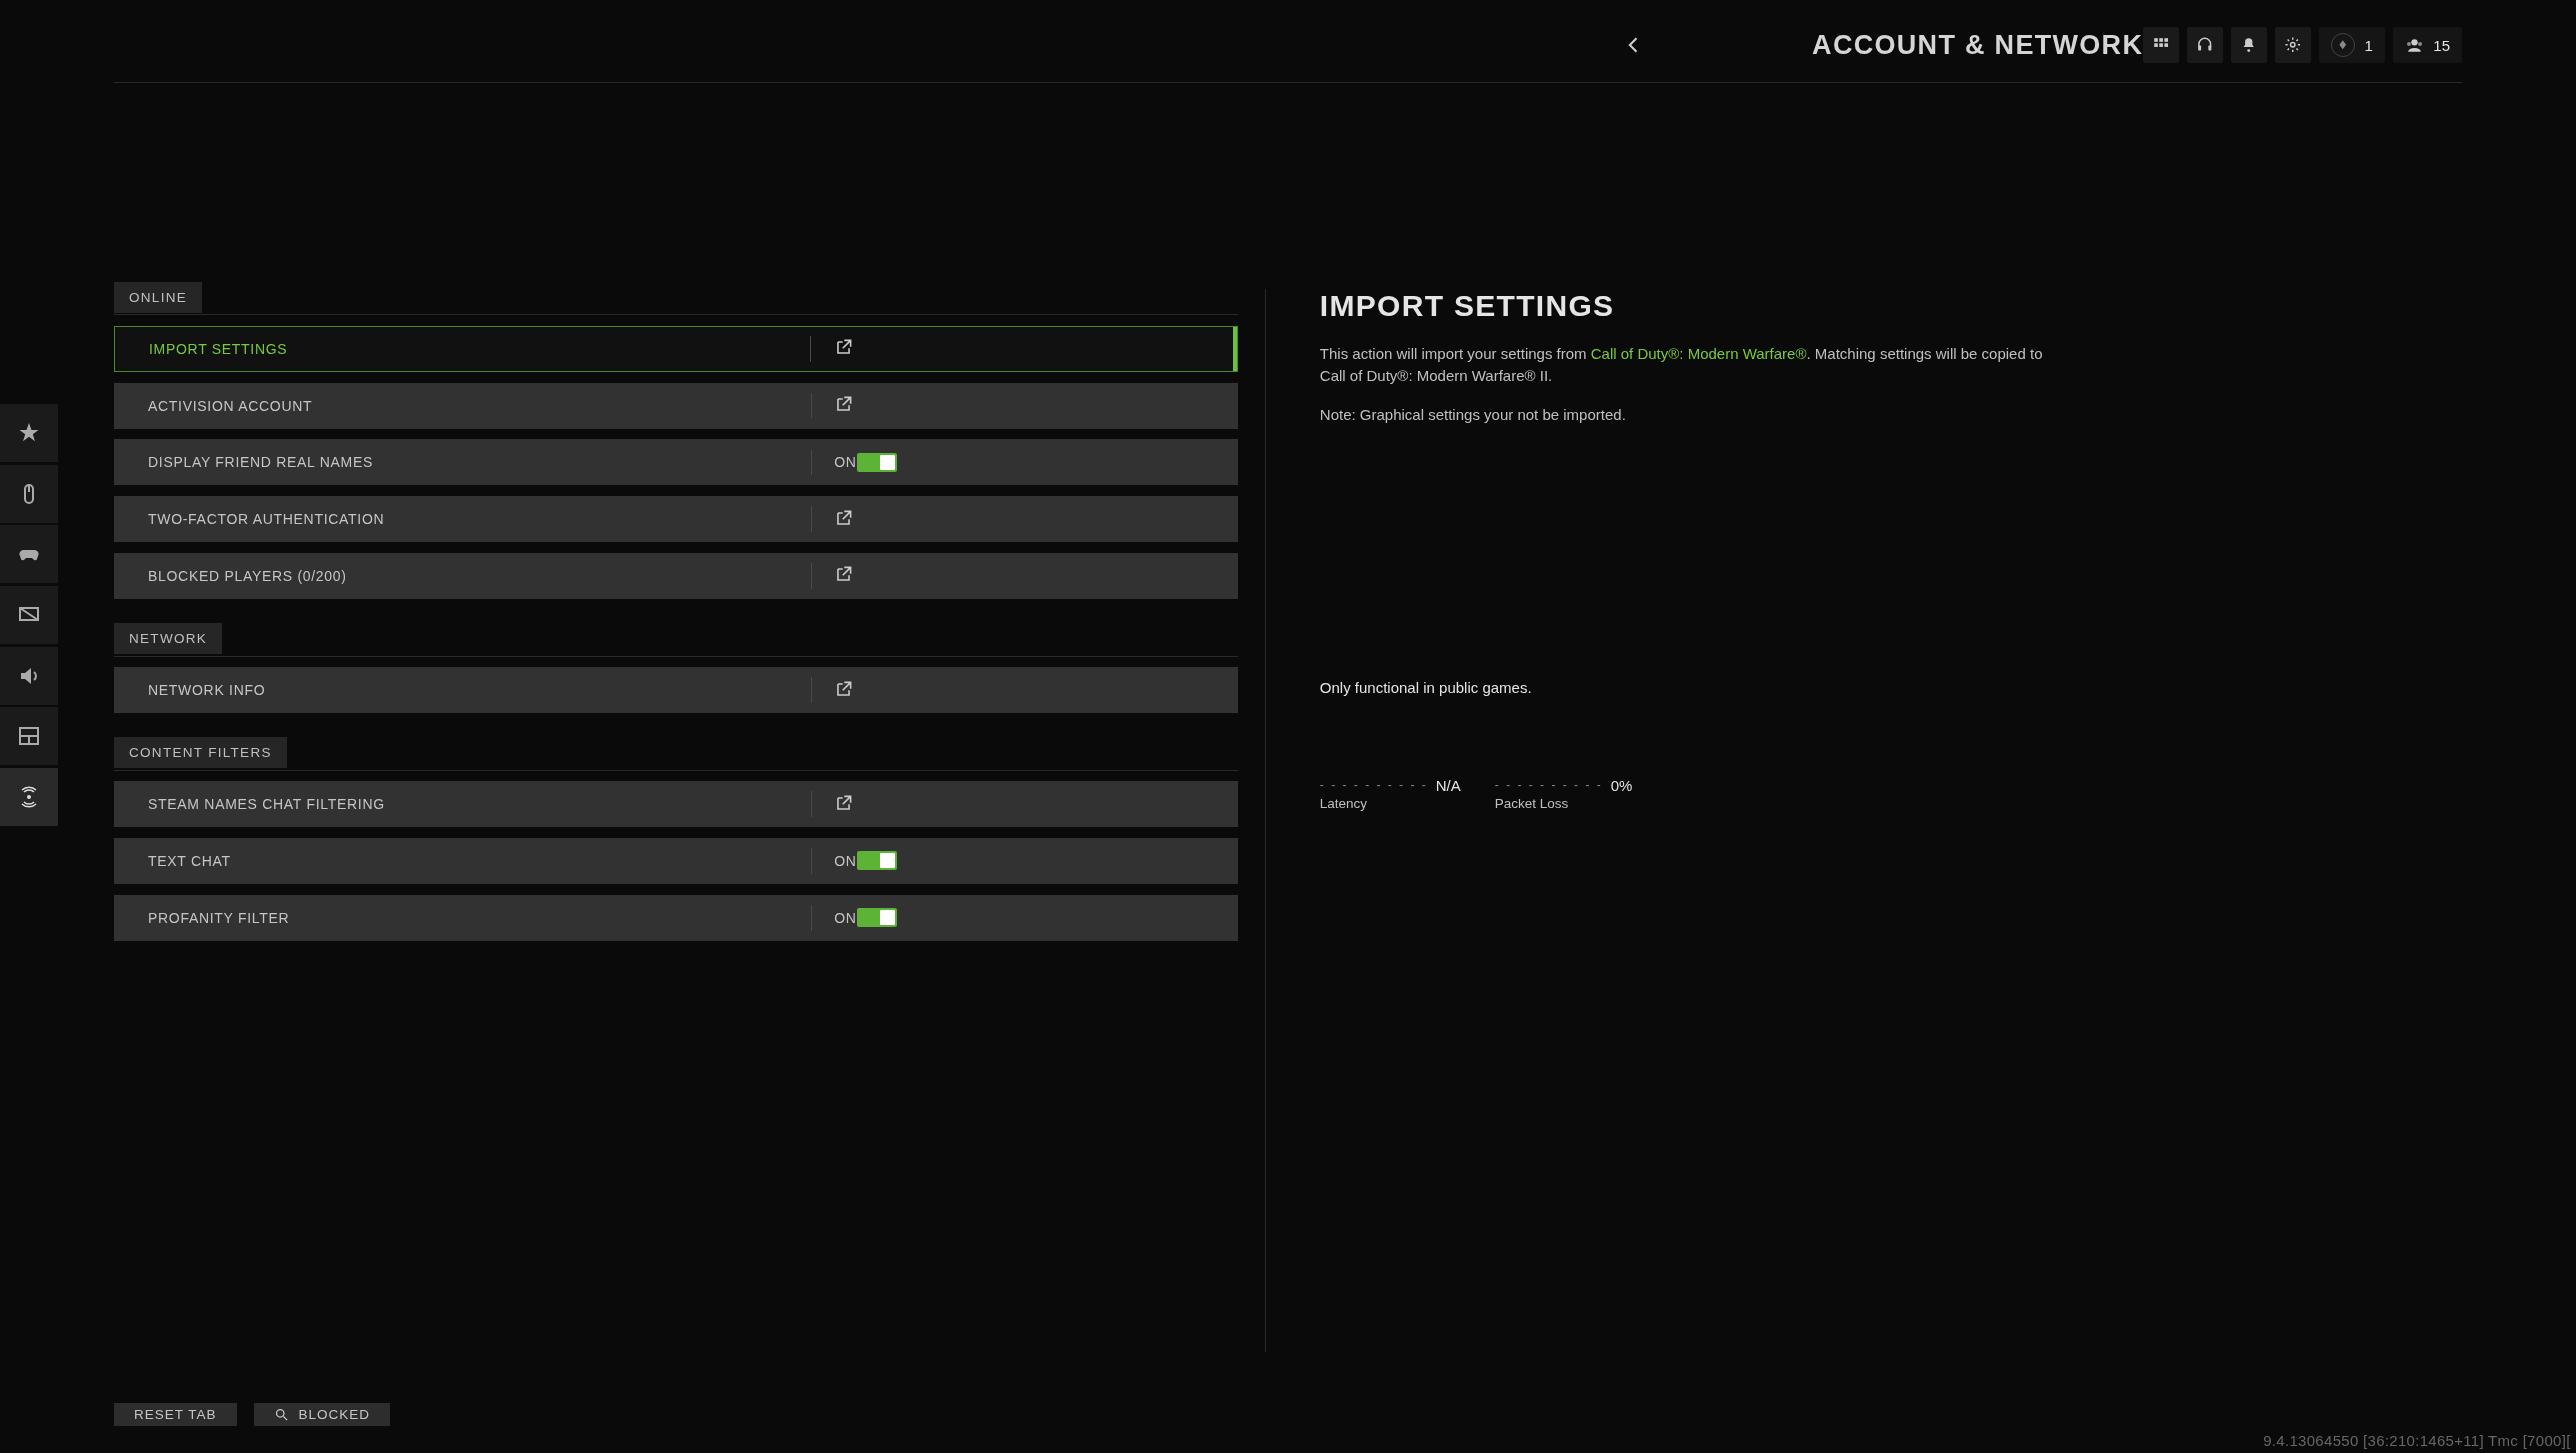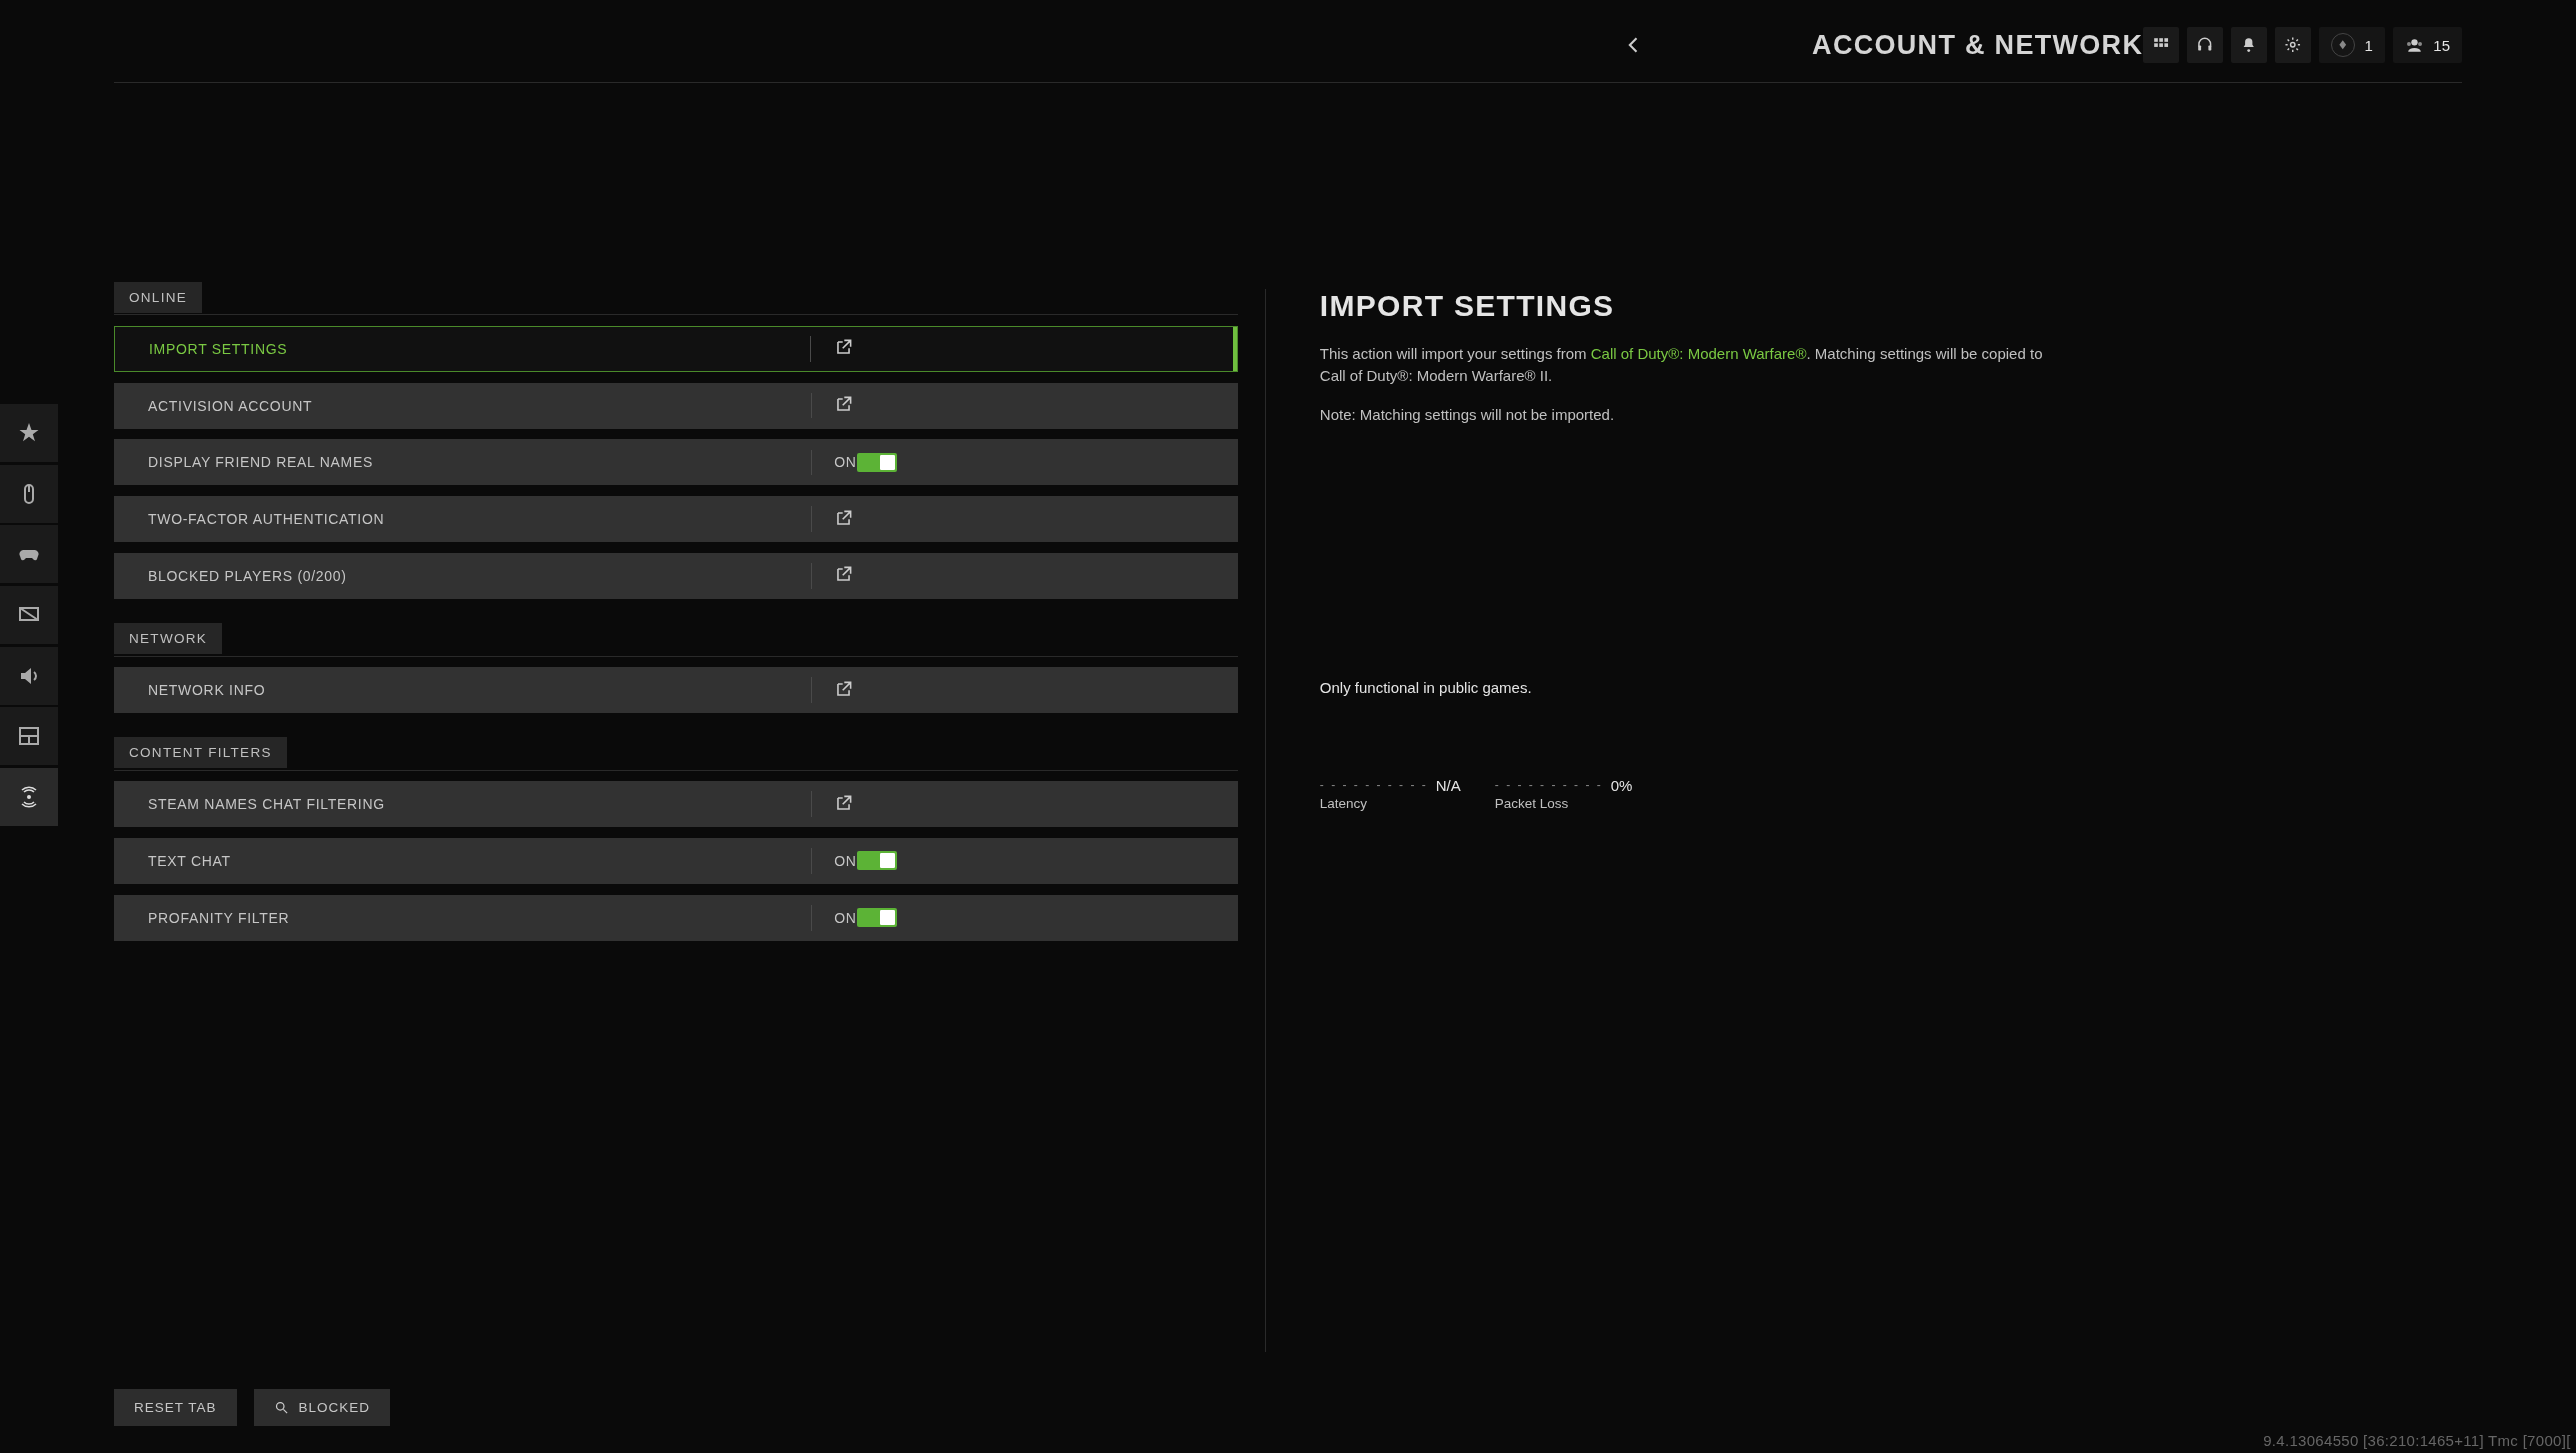--- a/index.html
+++ b/index.html
@@ -55,21 +55,21 @@
 .detail-functional { font-size:15px; color:#e5e5e5; margin-top:256px; font-weight:500; }
 .net-stats { display:flex; gap:34px; margin-top:81px; }
 .stat { }
 .stat-line { display:flex; align-items:center; gap:8px; }
 .dashes { letter-spacing:2px; color:#888; font-size:12px; }
 .stat-val { font-size:15px; color:#e5e5e5; font-weight:500; }
 .stat-label { font-size:13.5px; color:#c0c0c0; margin-top:2.7px; }
 
 
 .footer { position:absolute; left:114px; bottom:27px; display:flex; gap:17.5px; }
-.fbtn { background:#2d2d2d; padding:11px 20px; font-size:13.5px; letter-spacing:1px; color:#c6c6c6; cursor:pointer; display:flex; align-items:center; gap:9.4px; }
+.fbtn { background:#2d2d2d; padding:4px 20px; font-size:13.5px; letter-spacing:1px; color:#c6c6c6; cursor:pointer; display:flex; align-items:center; gap:9.4px; }
 .fbtn svg { width:15px; height:15px; }
 
 .build { position:absolute; right:5.4px; bottom:4px; font-size:15px; color:#666; letter-spacing:0.3px; }
 </style>
 </head>
 <body>
 
 <div class="header">
   <div class="header-left">
     <div class="back-btn">
@@ -286,21 +286,21 @@
 
   </div>
 
   <div class="col-divider"></div>
 
   <div class="col-right">
     <div class="detail-title">IMPORT SETTINGS</div>
     <div class="detail-desc">
       <span>This action will import your settings from </span><span class="hl">Call of Duty®: Modern Warfare®</span><span>. Matching settings will be copied to Call of Duty®: Modern Warfare® II.</span>
     </div>
-    <div class="detail-note">Note: Matching settings will not be imported.</div>
+    <div class="detail-note">Note: Graphical settings your not be imported.</div>
     <div class="detail-functional">Only functional in public games.</div>
     <div class="net-stats">
       <div class="stat">
         <div class="stat-line">
           <span class="dashes">- - - - - - - - - -</span>
           <span class="stat-val">N/A</span>
         </div>
         <div class="stat-label">Latency</div>
       </div>
       <div class="stat">

